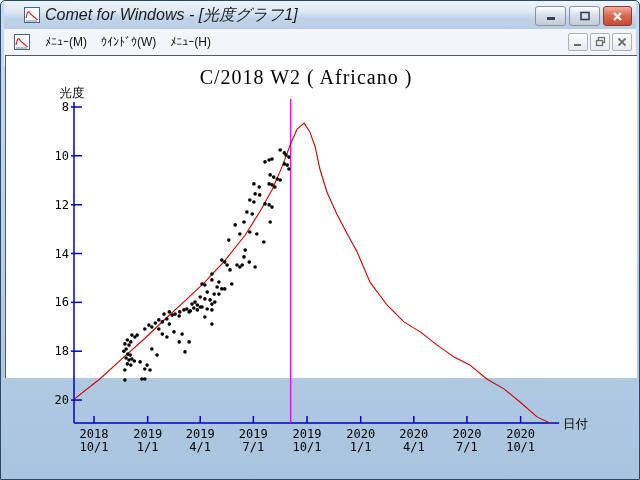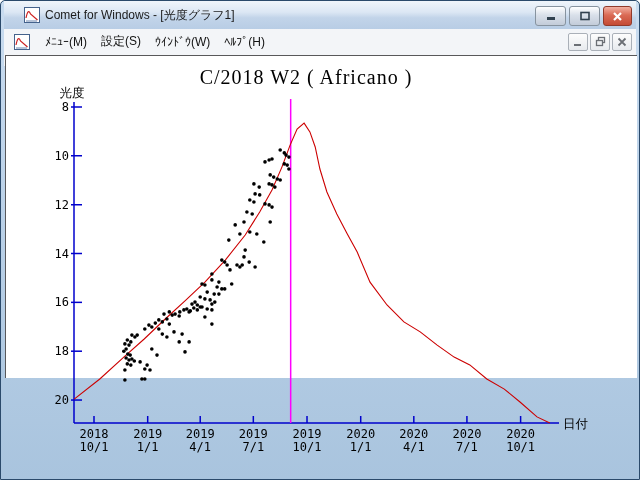--- a/index.html
+++ b/index.html
@@ -9,21 +9,21 @@
     border:1px solid #2b4a6b;border-radius:5px 5px 0 0;
     background:linear-gradient(#c9dcf0,#a9c4de);
     padding:0 3px 0 3px;overflow:hidden;
   }
   
   .titlebar{
     height:28px;display:flex;align-items:center;padding:0 2px 0 6px;
     background:linear-gradient(#f0f5fb 0%,#dce7f4 40%,#c2d4e9 60%,#b8cde5 100%);
   }
   .app-icon{width:16px;height:16px;display:inline-block;flex:0 0 auto;margin:0 5px 0 14px;}
-  .titlebar .title{font-size:12px;color:#1b1b1b;flex:1 1 auto;white-space:nowrap;overflow:hidden;}
+  .titlebar .title{font-size:16px;color:#1b1b1b;flex:1 1 auto;white-space:nowrap;overflow:hidden;font-style:italic;}
   .winbtns{display:flex;gap:3px;margin:2px 2px 0 0;}
   .wb{
     width:31px;height:20px;border:1px solid #87939f;border-radius:3px;
     background:linear-gradient(#ffffff,#d9e0ea 45%,#c3ccd9);
     display:flex;align-items:center;justify-content:center;padding:0;cursor:default;
   }
   .wb.close{width:29px;border-color:#913a2b;background:linear-gradient(#f2b0a2,#da6a55 45%,#c44b35);}
   
   .menubar{
     height:25px;background:#f3f5f8;display:flex;align-items:center;
@@ -83,23 +83,22 @@
 
   <div class="menubar">
     <span class="app-icon">
       <svg width="16" height="16" viewBox="0 0 16 16">
         <rect x="0.5" y="0.5" width="15" height="15" fill="#ffffff" stroke="#44628c"></rect>
         <path d="M2,11 C3.5,3.5 5,3 6.5,7 L13.5,13" fill="none" stroke="#cc2222" stroke-width="1.2"></path>
         <rect x="2" y="13.5" width="11" height="1" fill="#6b86b0"></rect>
       </svg>
     </span>
     <span class="menu-item">ﾒﾆｭｰ(M)</span>
-    <span class="menu-item">設定(S)</span>
     <span class="menu-item">ｳｲﾝﾄﾞｳ(W)</span>
-    <span class="menu-item">ﾍﾙﾌﾟ(H)</span>
+    <span class="menu-item">ﾒﾆｭｰ(H)</span>
     <span class="menu-spacer"></span>
     <span class="mdibtns">
       <button class="mdib">
         <svg width="10" height="10" viewBox="0 0 10 10">
             <rect x="1" y="7" width="7" height="2" fill="#6b6f75"></rect>
           </svg>
       </button>
       <button class="mdib">
         <svg width="11" height="11" viewBox="0 0 11 11">
           <rect x="3.5" y="1.5" width="6" height="5" fill="none" stroke="#6b6f75" stroke-width="1.3"></rect>

